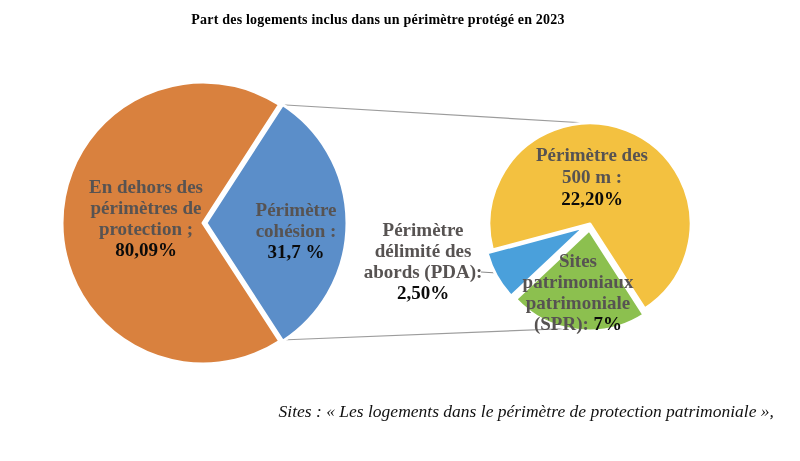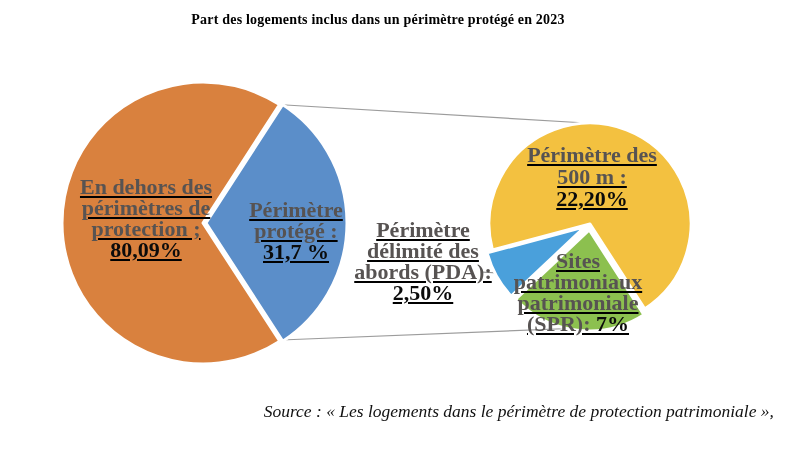--- a/index.html
+++ b/index.html
@@ -4,21 +4,21 @@
 <style>
   html, body { margin: 0; padding: 0; background: #ffffff; }
   body { width: 800px; height: 461px; font-family: "Liberation Serif", "DejaVu Serif", serif; }
   .canvas { position: relative; width: 800px; height: 461px; background: #ffffff; overflow: hidden; }
   .chart-title {
     position: absolute; left: 0; top: 12px; width: 756px;
     text-align: center; font-size: 14px; font-weight: bold; color: #000000;
     margin: 0; letter-spacing: 0.2px;
   }
   svg.pie-layer { position: absolute; left: 0; top: 0; }
-  .lbl { position: absolute; text-align: center; font-weight: bold; font-size: 22px; line-height: 21px; text-decoration: underline; }
+  .lbl { position: absolute; text-align: center; font-weight: bold; font-size: 19px; line-height: 21px; }
   .lbl .cat { color: #575352; }
   .lbl .val { color: #0b0b0b; }
   .lbl-500m { line-height: 22px; }
   .source {
     position: absolute; top: 400px; right: 26px; width: 720px;
     text-align: right; font-style: italic; font-size: 17.5px; line-height: 23.5px; color: #111111;
   }
 </style>
 </head>
 <body>
@@ -44,21 +44,21 @@
 
   <div class="lbl" style="left:56px; top:176px; width:180px;">
     <div class="cat">En dehors des</div>
     <div class="cat">périmètres de</div>
     <div class="cat">protection ;</div>
     <div class="val">80,09%</div>
   </div>
 
   <div class="lbl" style="left:231px; top:199px; width:130px;">
     <div class="cat">Périmètre</div>
-    <div class="cat">protégé :</div>
+    <div class="cat">cohésion :</div>
     <div class="val">31,7 %</div>
   </div>
 
   <div class="lbl lbl-500m" style="left:512px; top:144px; width:160px;">
     <div class="cat">Périmètre des</div>
     <div class="cat">500 m :</div>
     <div class="val">22,20%</div>
   </div>
 
   <div class="lbl" style="left:353px; top:219px; width:140px;">
@@ -69,16 +69,16 @@
   </div>
 
   <div class="lbl" style="left:498px; top:250px; width:160px;">
     <div class="cat">Sites</div>
     <div class="cat">patrimoniaux</div>
     <div class="cat">patrimoniale</div>
     <div><span class="cat">(SPR): </span><span class="val">7%</span></div>
   </div>
 
   <div class="source">
-    <div>Source : « Les logements dans le périmètre de protection patrimoniale »,</div>
+    <div>Sites : « Les logements dans le périmètre de protection patrimoniale »,</div>
   </div>
 
 </div>
 
 </body></html>

